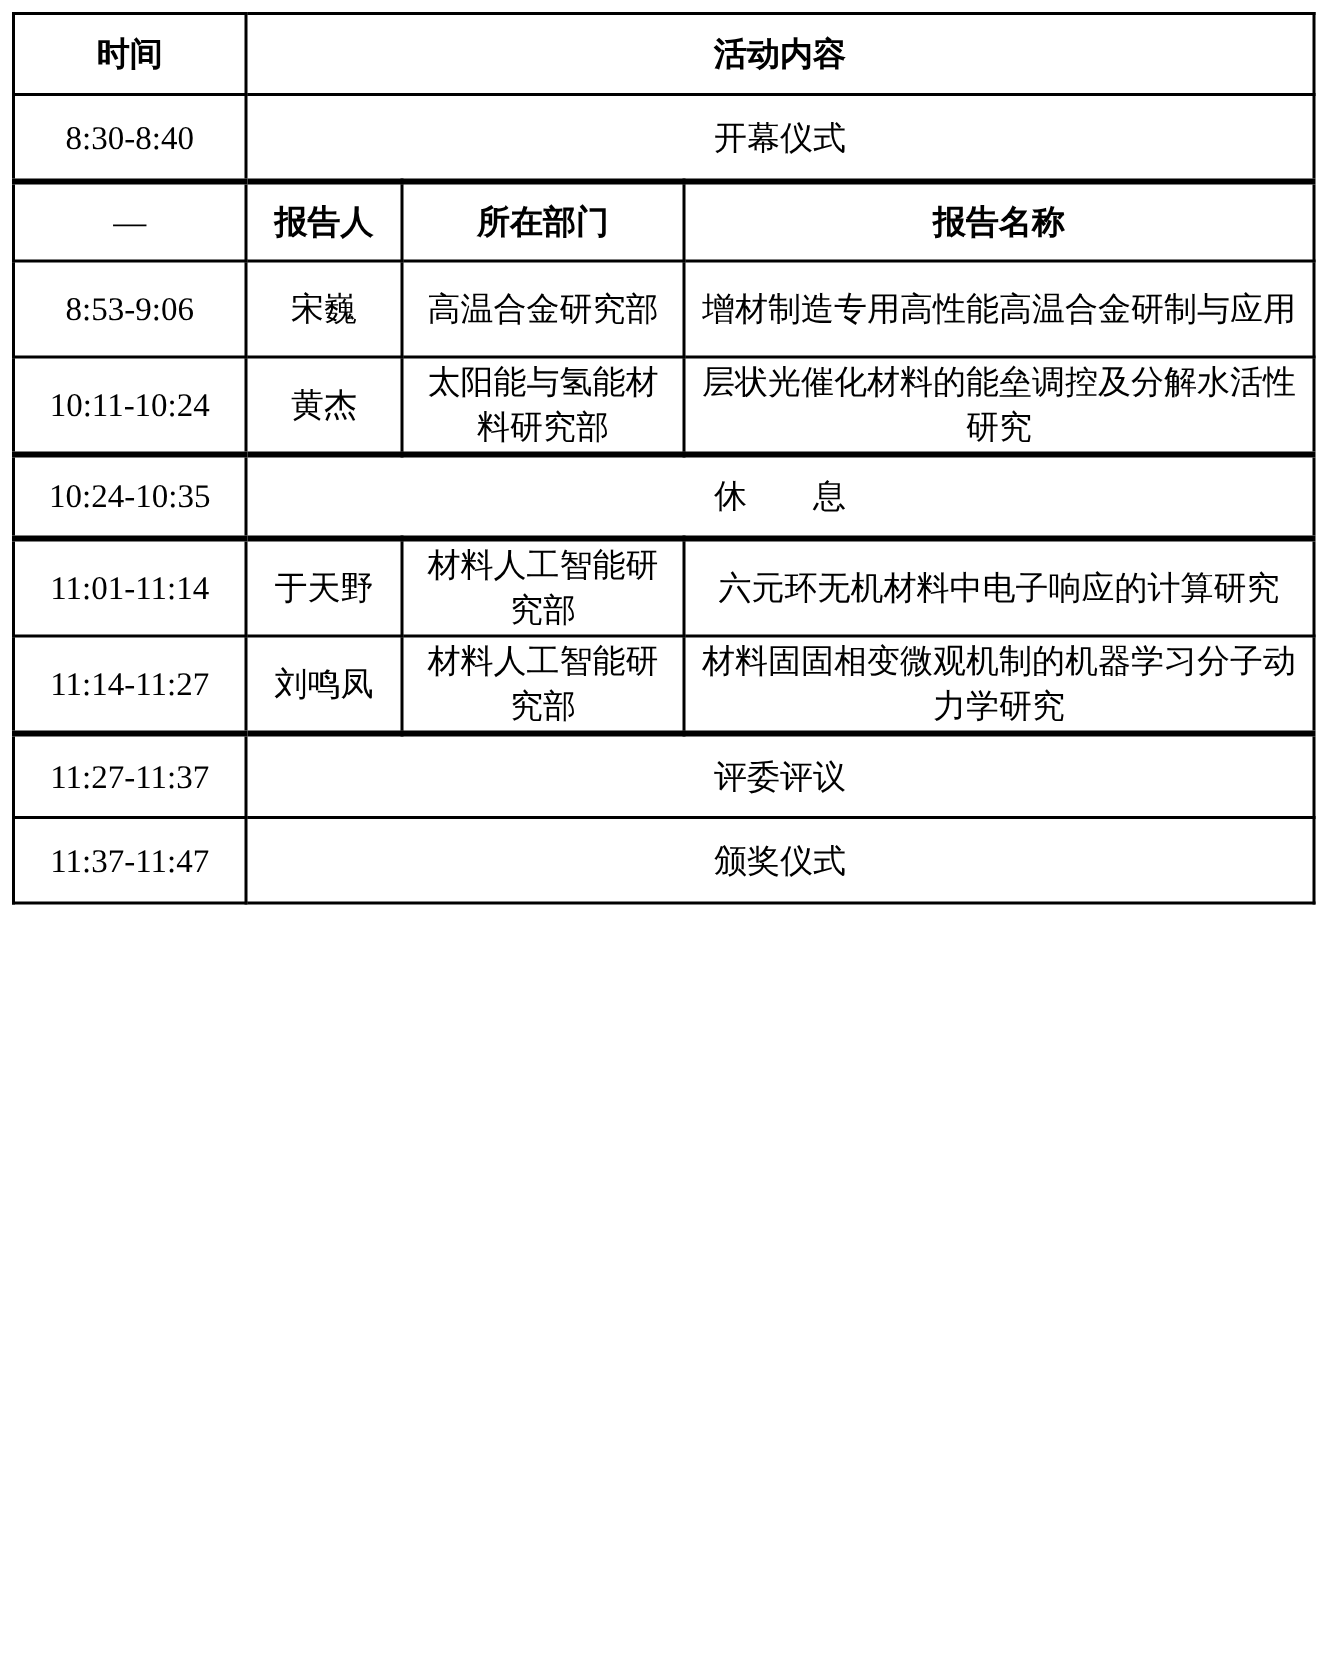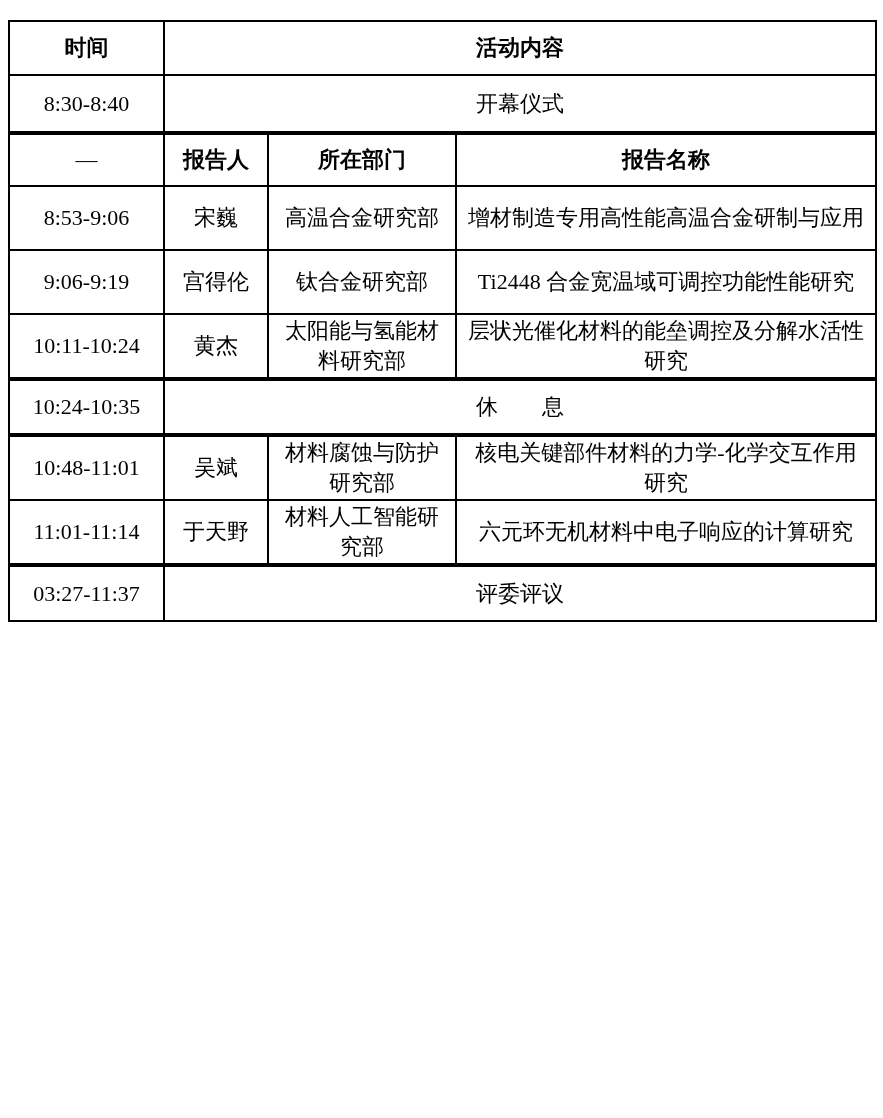--- a/index.html
+++ b/index.html
@@ -7,21 +7,21 @@
     padding: 0;
     background: #ffffff;
     width: 883px;
     height: 1118px;
     font-family: "Liberation Serif", "DejaVu Serif", serif;
     color: #000000;
   }
   .page {
     position: absolute;
     left: 8px;
-    top: 20px;
+    top: 8px;
     border-radius: 15px;
   }
   table.schedule {
     border-collapse: collapse;
     table-layout: fixed;
     width: 867px;
     background: #ffffff;
   }
   table.schedule td, table.schedule th {
     border: 2px solid #000000;
@@ -75,50 +75,48 @@
       <th>报告名称</th>
     </tr>
 
     <tr class="h64">
       <td>8:53-9:06</td>
       <td>宋巍</td>
       <td>高温合金研究部</td>
       <td>增材制造专用高性能高温合金研制与应用</td>
     </tr>
     <tr class="h64">
-      <td>9:06-9:19</td>
-      <td>宫得伦</td>
-      <td>钛合金研究部</td>
-      <td class="latin-mix">Ti2448 合金宽温域可调控功能性能研究</td>
-    </tr>
-    <tr class="h64">
       <td>10:11-10:24</td>
       <td>黄杰</td>
       <td>太阳能与氢能材料研究部</td>
       <td>层状光催化材料的能垒调控及分解水活性研究</td>
     </tr>
 
     <tr class="h56 sep-t sep-b">
       <td>10:24-10:35</td>
       <td colspan="3">休　　息</td>
     </tr>
 
     <tr class="h64">
-      <td>10:48-11:01</td>
-      <td>吴斌</td>
-      <td>材料腐蚀与防护研究部</td>
-      <td>核电关键部件材料的力学-化学交互作用研究</td>
-    </tr>
-    <tr class="h64">
       <td>11:01-11:14</td>
       <td>于天野</td>
       <td>材料人工智能研究部</td>
       <td>六元环无机材料中电子响应的计算研究</td>
     </tr>
+    <tr class="h64">
+      <td>11:14-11:27</td>
+      <td>刘鸣凤</td>
+      <td>材料人工智能研究部</td>
+      <td>材料固固相变微观机制的机器学习分子动力学研究</td>
+    </tr>
 
     <tr class="h56 sep-t">
-      <td>03:27-11:37</td>
+      <td>11:27-11:37</td>
       <td colspan="3">评委评议</td>
     </tr>
 
+    <tr class="h57">
+      <td>11:37-11:47</td>
+      <td colspan="3">颁奖仪式</td>
+    </tr>
   </tbody>
     </table>
 </div>
 
 </body></html>

